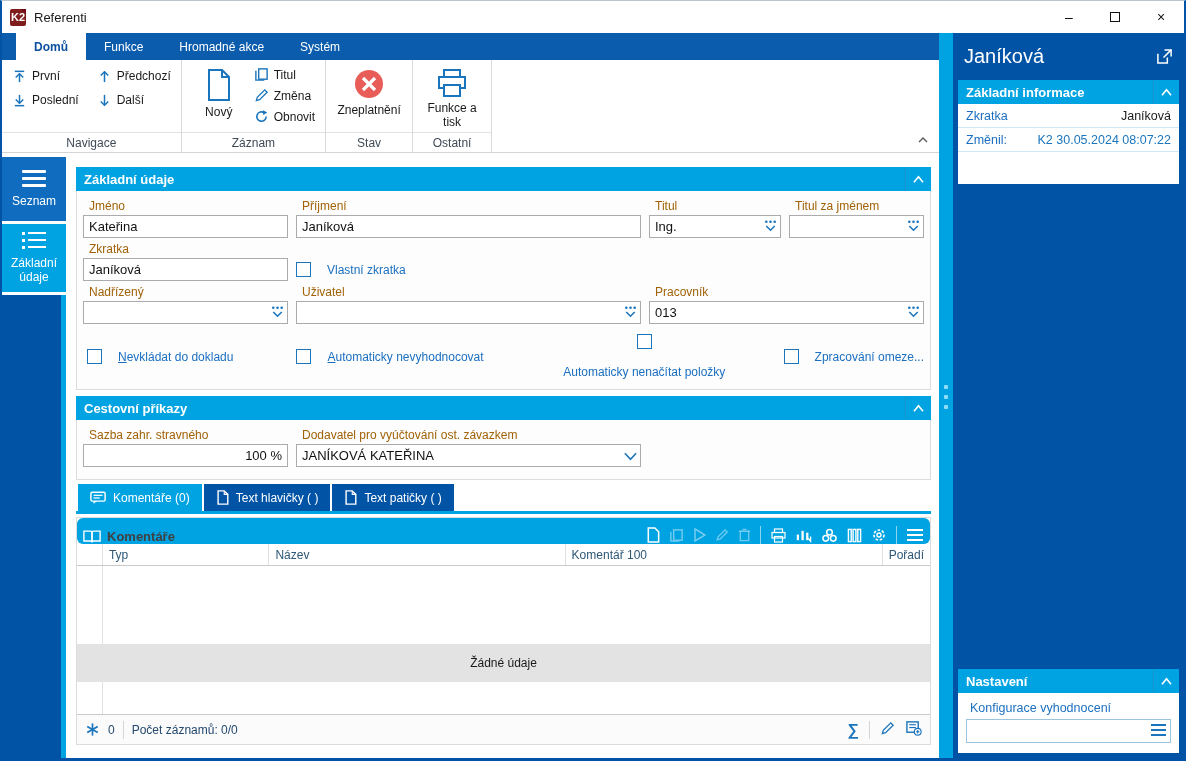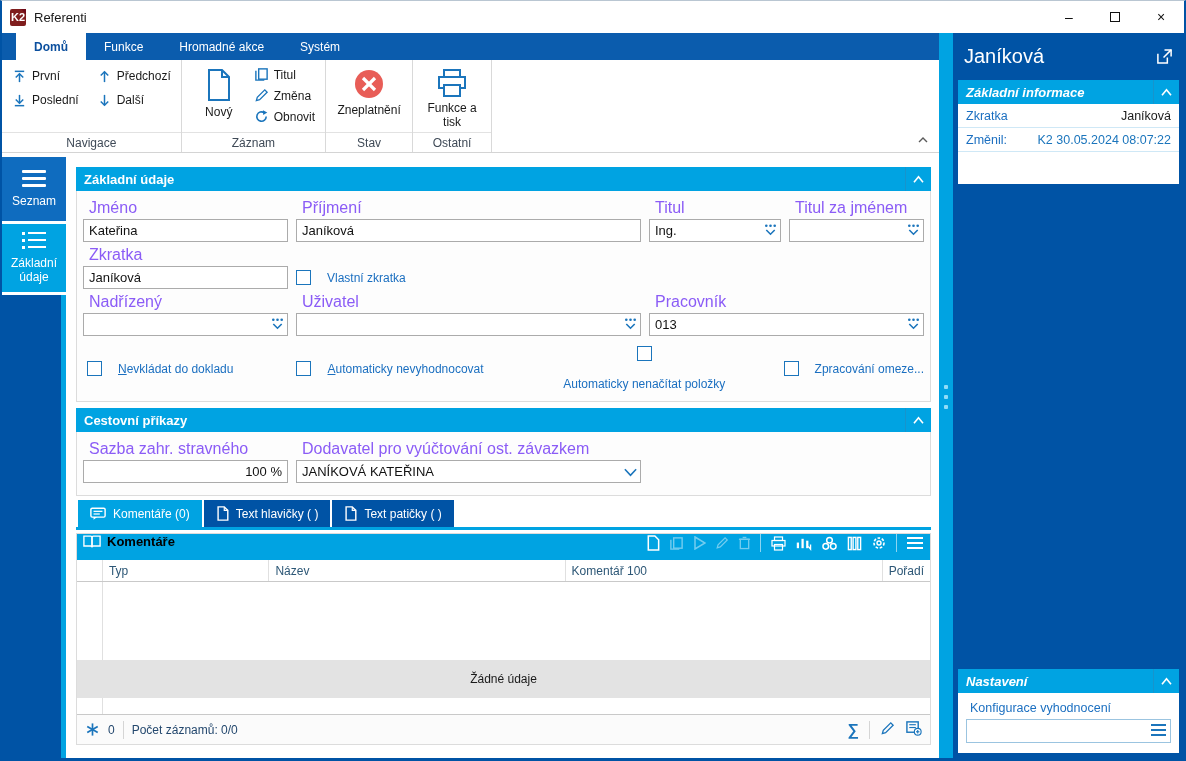--- a/index.html
+++ b/index.html
@@ -53,21 +53,21 @@
   .listicon i{ display:flex; align-items:center; gap:3px; }
   .listicon i::before{ content:""; width:3px; height:3px; background:#fff; }
   .listicon b{ display:block; width:18px; height:2.5px; background:#fff; }
   .content{ flex:1; margin:14px 8px 13px 10px; display:flex; flex-direction:column; min-width:0; }
   
   .sec-header{ height:24px; background:#00a3e2; color:#fff; font-weight:bold; font-size:13px; display:flex; align-items:center; padding-left:8px; }
   .sec-header .chev{ margin-left:auto; width:26px; height:24px; display:flex; align-items:center; justify-content:center; border-left:1px solid #1794cc; }
   .sec-body{ background:#fdfdfd; border:1px solid #dcdcdc; border-top:none; padding:6px 6px 10px 6px; }
   .fieldrow{ display:flex; gap:8px; margin-bottom:2px; }
   .field{ display:flex; flex-direction:column; }
-  .field label{ font-size:16px; color:#8b5cf6; margin:2px 0 2px 6px; white-space:nowrap; }
+  .field label{ font-size:12px; color:#a16207; margin:2px 0 2px 6px; white-space:nowrap; }
   .inputwrap{ position:relative; }
   .inputwrap input{ width:100%; height:23px; border:1px solid #ababab; font-family:"Liberation Sans",sans-serif; font-size:13px; color:#111; padding:0 5px; background:#fff; outline:none; }
   .inputwrap input.num{ text-align:right; }
   .combo-btn{ position:absolute; right:3px; top:4px; }
   .w205{width:205px;} .w345{width:345px;} .w132{width:132px;} .w135{width:135px;} .w275{width:275px;}
   .checkitem{ display:flex; align-items:center; gap:16px; font-size:12px; color:#1b6fc0; white-space:nowrap; }
   .checkbox{ width:15px; height:15px; border:1px solid #1b75bc; background:#fff; flex:0 0 auto; }
   .cbrow{ display:flex; margin-top:10px; padding-left:4px; }
   .cbrow .checkitem:nth-child(1){ width:212px; }
   .cbrow .checkitem:nth-child(2){ width:211px; }
@@ -75,21 +75,21 @@
   .u-first{ display:inline-block; }
   .u-first::first-letter{ text-decoration:underline; }
   .gap6{ height:6px; }
   
   .ltabs{ display:flex; margin-top:4px; padding-left:2px; }
   .ltab{ height:27px; display:flex; align-items:center; gap:7px; padding:0 12px; font-size:12px; color:#fff; background:#0053a5; margin-right:2px; }
   .ltab.active{ background:#00a3e2; }
   .ltab-underline{ height:3px; background:#00a3e2; }
   
   .grid{ flex:1; display:flex; flex-direction:column; margin-top:3px; border:1px solid #dcdcdc; min-height:0; }
-  .grid-header{ height:26px; background:#00a3e2; display:flex; align-items:flex-start; padding:0 6px; color:#000000; }
+  .grid-header{ height:26px; background:#00a3e2; display:flex; align-items:flex-end; padding:0 6px; color:#404040;border-radius:6px; }
   .grid-title{ font-weight:bold; font-size:13px; margin-left:6px; }
   .gtools{ margin-left:auto; display:flex; align-items:center; gap:9px; }
   .gtools .sep{ width:1px; height:18px; background:rgba(255,255,255,.55); }
   .gtools svg{ display:block; }
   .dim{ opacity:.45; }
   .grid-cols{ height:22px; display:flex; background:#fff; border-bottom:1px solid #c9c9c9; font-size:12px; color:#2d5776; align-items:center; }
   .gcol{ padding:0 6px; border-right:1px solid #e0e0e0; height:100%; display:flex; align-items:center; }
   .gc-rowhead{ width:26px; }
   .gc-typ{ width:168px; } .gc-nazev{ width:299px; } .gc-koment{ width:320px; }
   .gc-poradi{ flex:1; justify-content:flex-end; border-right:none; }
@@ -102,21 +102,21 @@
   .sumglyph{ font-size:16px; color:#1b75bc; font-weight:bold; }
   
   .splitter{ width:14px; background:#00a3e2; position:relative; }
   .splitter .dots{ position:absolute; left:50%; transform:translateX(-50%); top:352px; display:flex; flex-direction:column; gap:6px; }
   .splitter .dots i{ width:4px; height:4px; background:#8fdcf7; border-radius:1px; display:block; }
   
   .rpanel{ width:231px; background:#0053a5; display:flex; flex-direction:column; padding:0 5px 5px 5px; }
   .rp-titlerow{ display:flex; align-items:center; padding:12px 6px 12px 6px; }
   .rp-title{ color:#fff; font-size:20px; font-weight:400; }
   .rp-titlerow svg{ margin-left:auto; }
-  .rp-sec-header{ height:24px; background:#00a3e2; color:#fff; font-weight:bold; font-size:13px; display:flex; align-items:center; padding-left:8px;font-style:italic; }
+  .rp-sec-header{ height:24px; background:#00a3e2; color:#fff; font-weight:bold; font-size:13px; display:flex; align-items:center; padding-left:8px; }
   .rp-sec-header .chev{ margin-left:auto; width:26px; height:24px; display:flex; align-items:center; justify-content:center; border-left:1px solid #1794cc; }
   .rp-body{ background:#fff; }
   .rp-body.info{ height:80px; }
   .rprow{ display:flex; align-items:center; padding:5px 8px 4px 8px; border-bottom:1px solid #cfe8f6; font-size:12.5px; }
   .rprow .lbl{ color:#1b6fc0; }
   .rprow .val{ margin-left:auto; color:#1a1a1a; }
   .rprow .val.blue{ color:#1b75bc; }
   .rp-spacer{ flex:1; }
   .rp-body.settings{ padding:8px 8px 10px 8px; }
   .rp-body.settings label{ display:block; font-size:12.5px; color:#1b6fc0; margin:0 0 4px 4px; }

